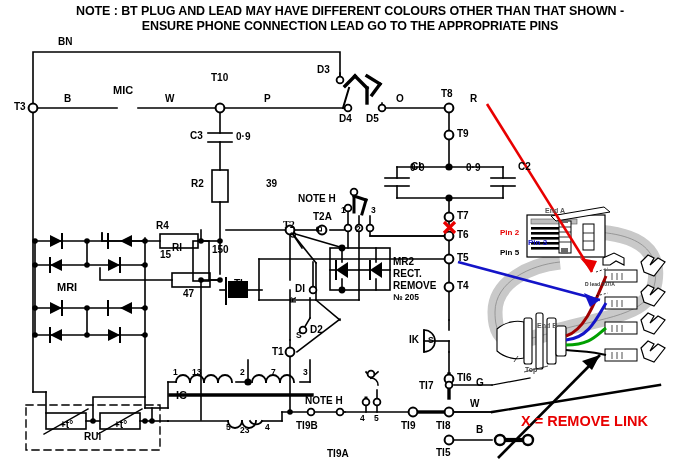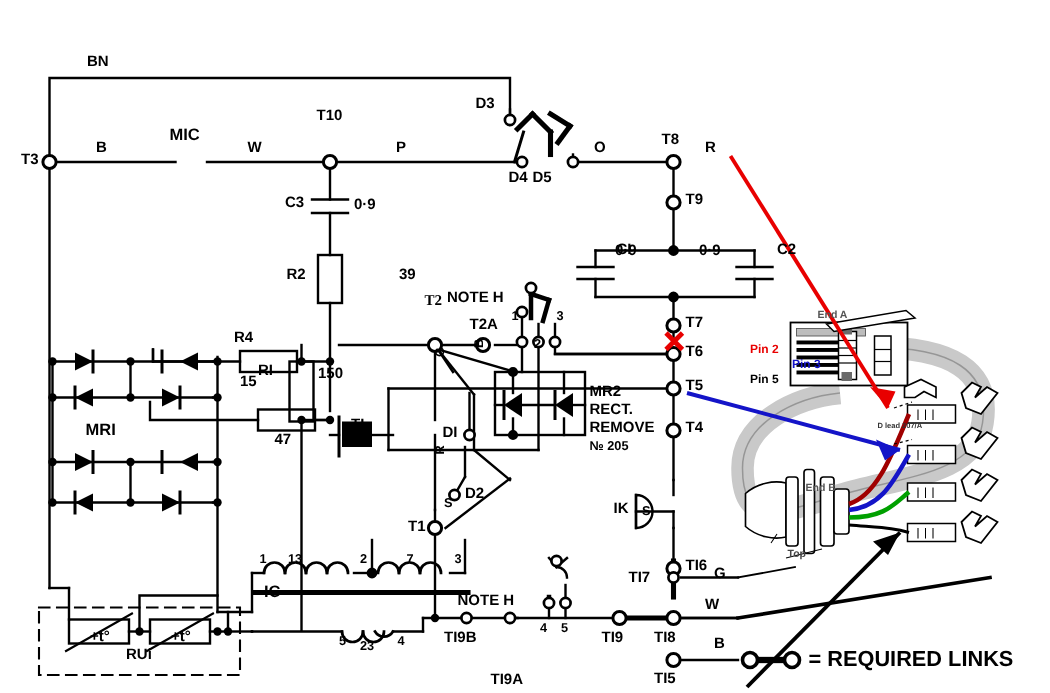--- a/index.html
+++ b/index.html
@@ -26,20 +26,24 @@
   .legend.blk{color:#000;}
 
   .pin{position:absolute;font-family:"Liberation Sans",sans-serif;
        font-weight:bold;font-size:8px;white-space:nowrap;}
 </style>
 </head>
 <body>
 
 <div id="root">
 
+  <div class="hdr" style="top:4px;">
+    <div>NOTE : BT PLUG AND LEAD MAY HAVE DIFFERENT COLOURS OTHER THAN THAT SHOWN -</div>
+    <div>ENSURE PHONE CONNECTION LEAD GO TO THE APPROPRIATE PINS</div>
+  </div>
 
   <svg id="sheet" viewBox="0 0 700 462">
     <defs>
       <g id="term">
           <circle r="4.4" fill="#fff" stroke="#000" stroke-width="2"></circle>
         </g>
       <g id="termS">
           <circle r="3.4" fill="#fff" stroke="#000" stroke-width="1.8"></circle>
         </g>
     </defs>
@@ -466,33 +470,33 @@
   <div class="lbl sm" style="left:296px;top:330px;">S</div>
 
   <div class="lbl" style="left:14px;top:101px;">T3</div>
   <div class="lbl" style="left:211px;top:72px;">T10</div>
   <div class="lbl" style="left:441px;top:88px;">T8</div>
   <div class="lbl" style="left:457px;top:128px;">T9</div>
   <div class="lbl" style="left:457px;top:210px;">T7</div>
   <div class="lbl" style="left:457px;top:229px;">T6</div>
   <div class="lbl" style="left:457px;top:252px;">T5</div>
   <div class="lbl" style="left:457px;top:280px;">T4</div>
-  <div class="lbl" style="left:283px;top:195px;font-family:Liberation Serif, serif;">T2</div>
+  <div class="lbl" style="left:283px;top:219px;font-family:Liberation Serif, serif;">T2</div>
   <div class="lbl" style="left:313px;top:211px;">T2A</div>
   <div class="lbl" style="left:272px;top:346px;">T1</div>
   <div class="lbl" style="left:457px;top:372px;">TI6</div>
   <div class="lbl" style="left:419px;top:380px;">TI7</div>
   <div class="lbl" style="left:436px;top:420px;">TI8</div>
   <div class="lbl" style="left:436px;top:447px;">TI5</div>
   <div class="lbl" style="left:401px;top:420px;">TI9</div>
   <div class="lbl" style="left:327px;top:420px;margin-top:28px;">TI9A</div>
   <div class="lbl" style="left:296px;top:420px;">TI9B</div>
   <div class="lbl" style="left:317px;top:64px;">D3</div>
   <div class="lbl" style="left:339px;top:113px;">D4</div>
-  <div class="lbl" style="left:355px;top:113px;">D5</div>
+  <div class="lbl" style="left:366px;top:113px;">D5</div>
   <div class="lbl" style="left:295px;top:283px;">DI</div>
   <div class="lbl" style="left:310px;top:324px;">D2</div>
 
   <div class="lbl big" style="left:113px;top:84px;">MIC</div>
   <div class="lbl" style="left:190px;top:130px;">C3</div>
   <div class="lbl" style="left:236px;top:131px;">0·9</div>
   <div class="lbl" style="left:191px;top:178px;">R2</div>
   <div class="lbl" style="left:233px;top:178px;margin-left:33px;">39</div>
   <div class="lbl" style="left:156px;top:220px;">R4</div>
   <div class="lbl" style="left:160px;top:249px;">15</div>
@@ -534,15 +538,15 @@
   <div class="lbl sm" style="left:265px;top:422px;">4</div>
 
   <div class="lbl xs" style="left:545px;top:207px;color:#555;">End A</div>
   <div class="lbl xs" style="left:537px;top:322px;color:#555;">End B</div>
   <div class="pin" style="left:500px;top:228px;color:#e80000;">Pin 2</div>
   <div class="pin" style="left:528px;top:238px;color:#1414c8;">Pin 3</div>
   <div class="pin" style="left:500px;top:248px;color:#000000;">Pin 5</div>
   <div class="lbl xxs" style="left:585px;top:281px;color:#333;">D lead 207/A</div>
   <div class="lbl xs" style="left:525px;top:366px;color:#444;">Top</div>
 
-  <div class="legend blk" style="left:539px;top:432px;">= REQUIRED LINKS</div>
+  <div class="legend red" style="left:521px;top:413px;">X = REMOVE LINK</div>
 
 </div>
 
 </body></html>

